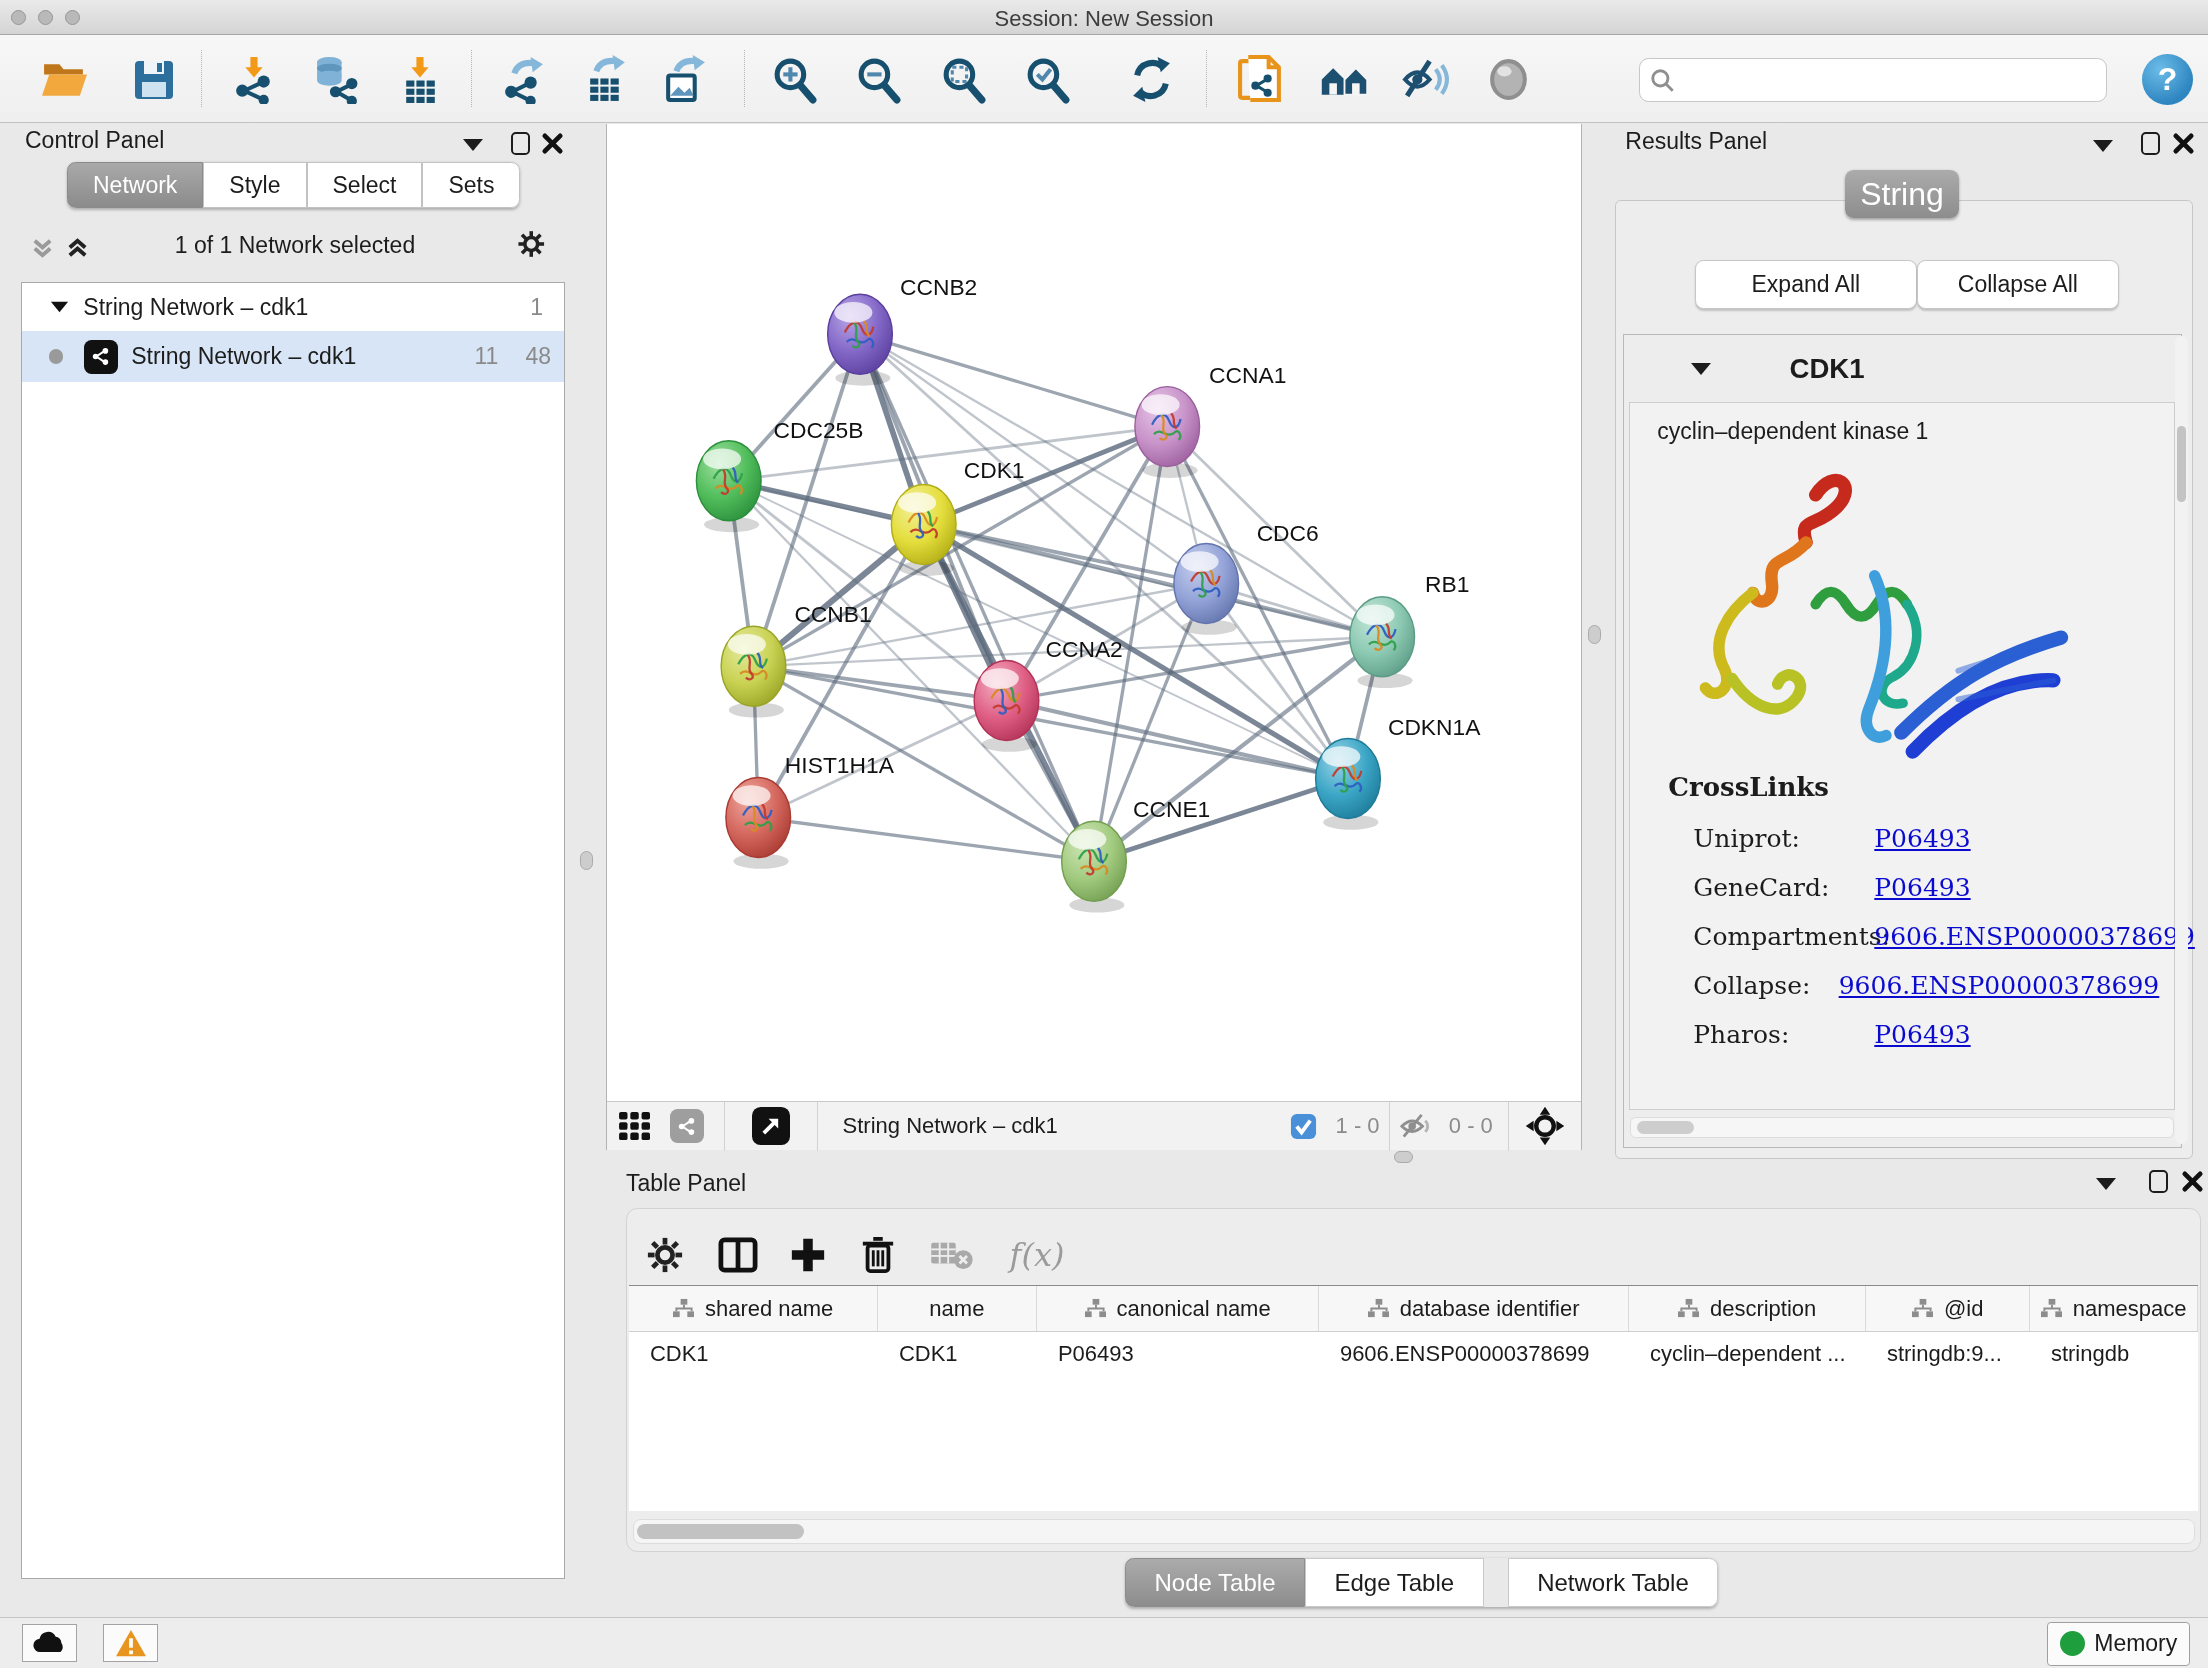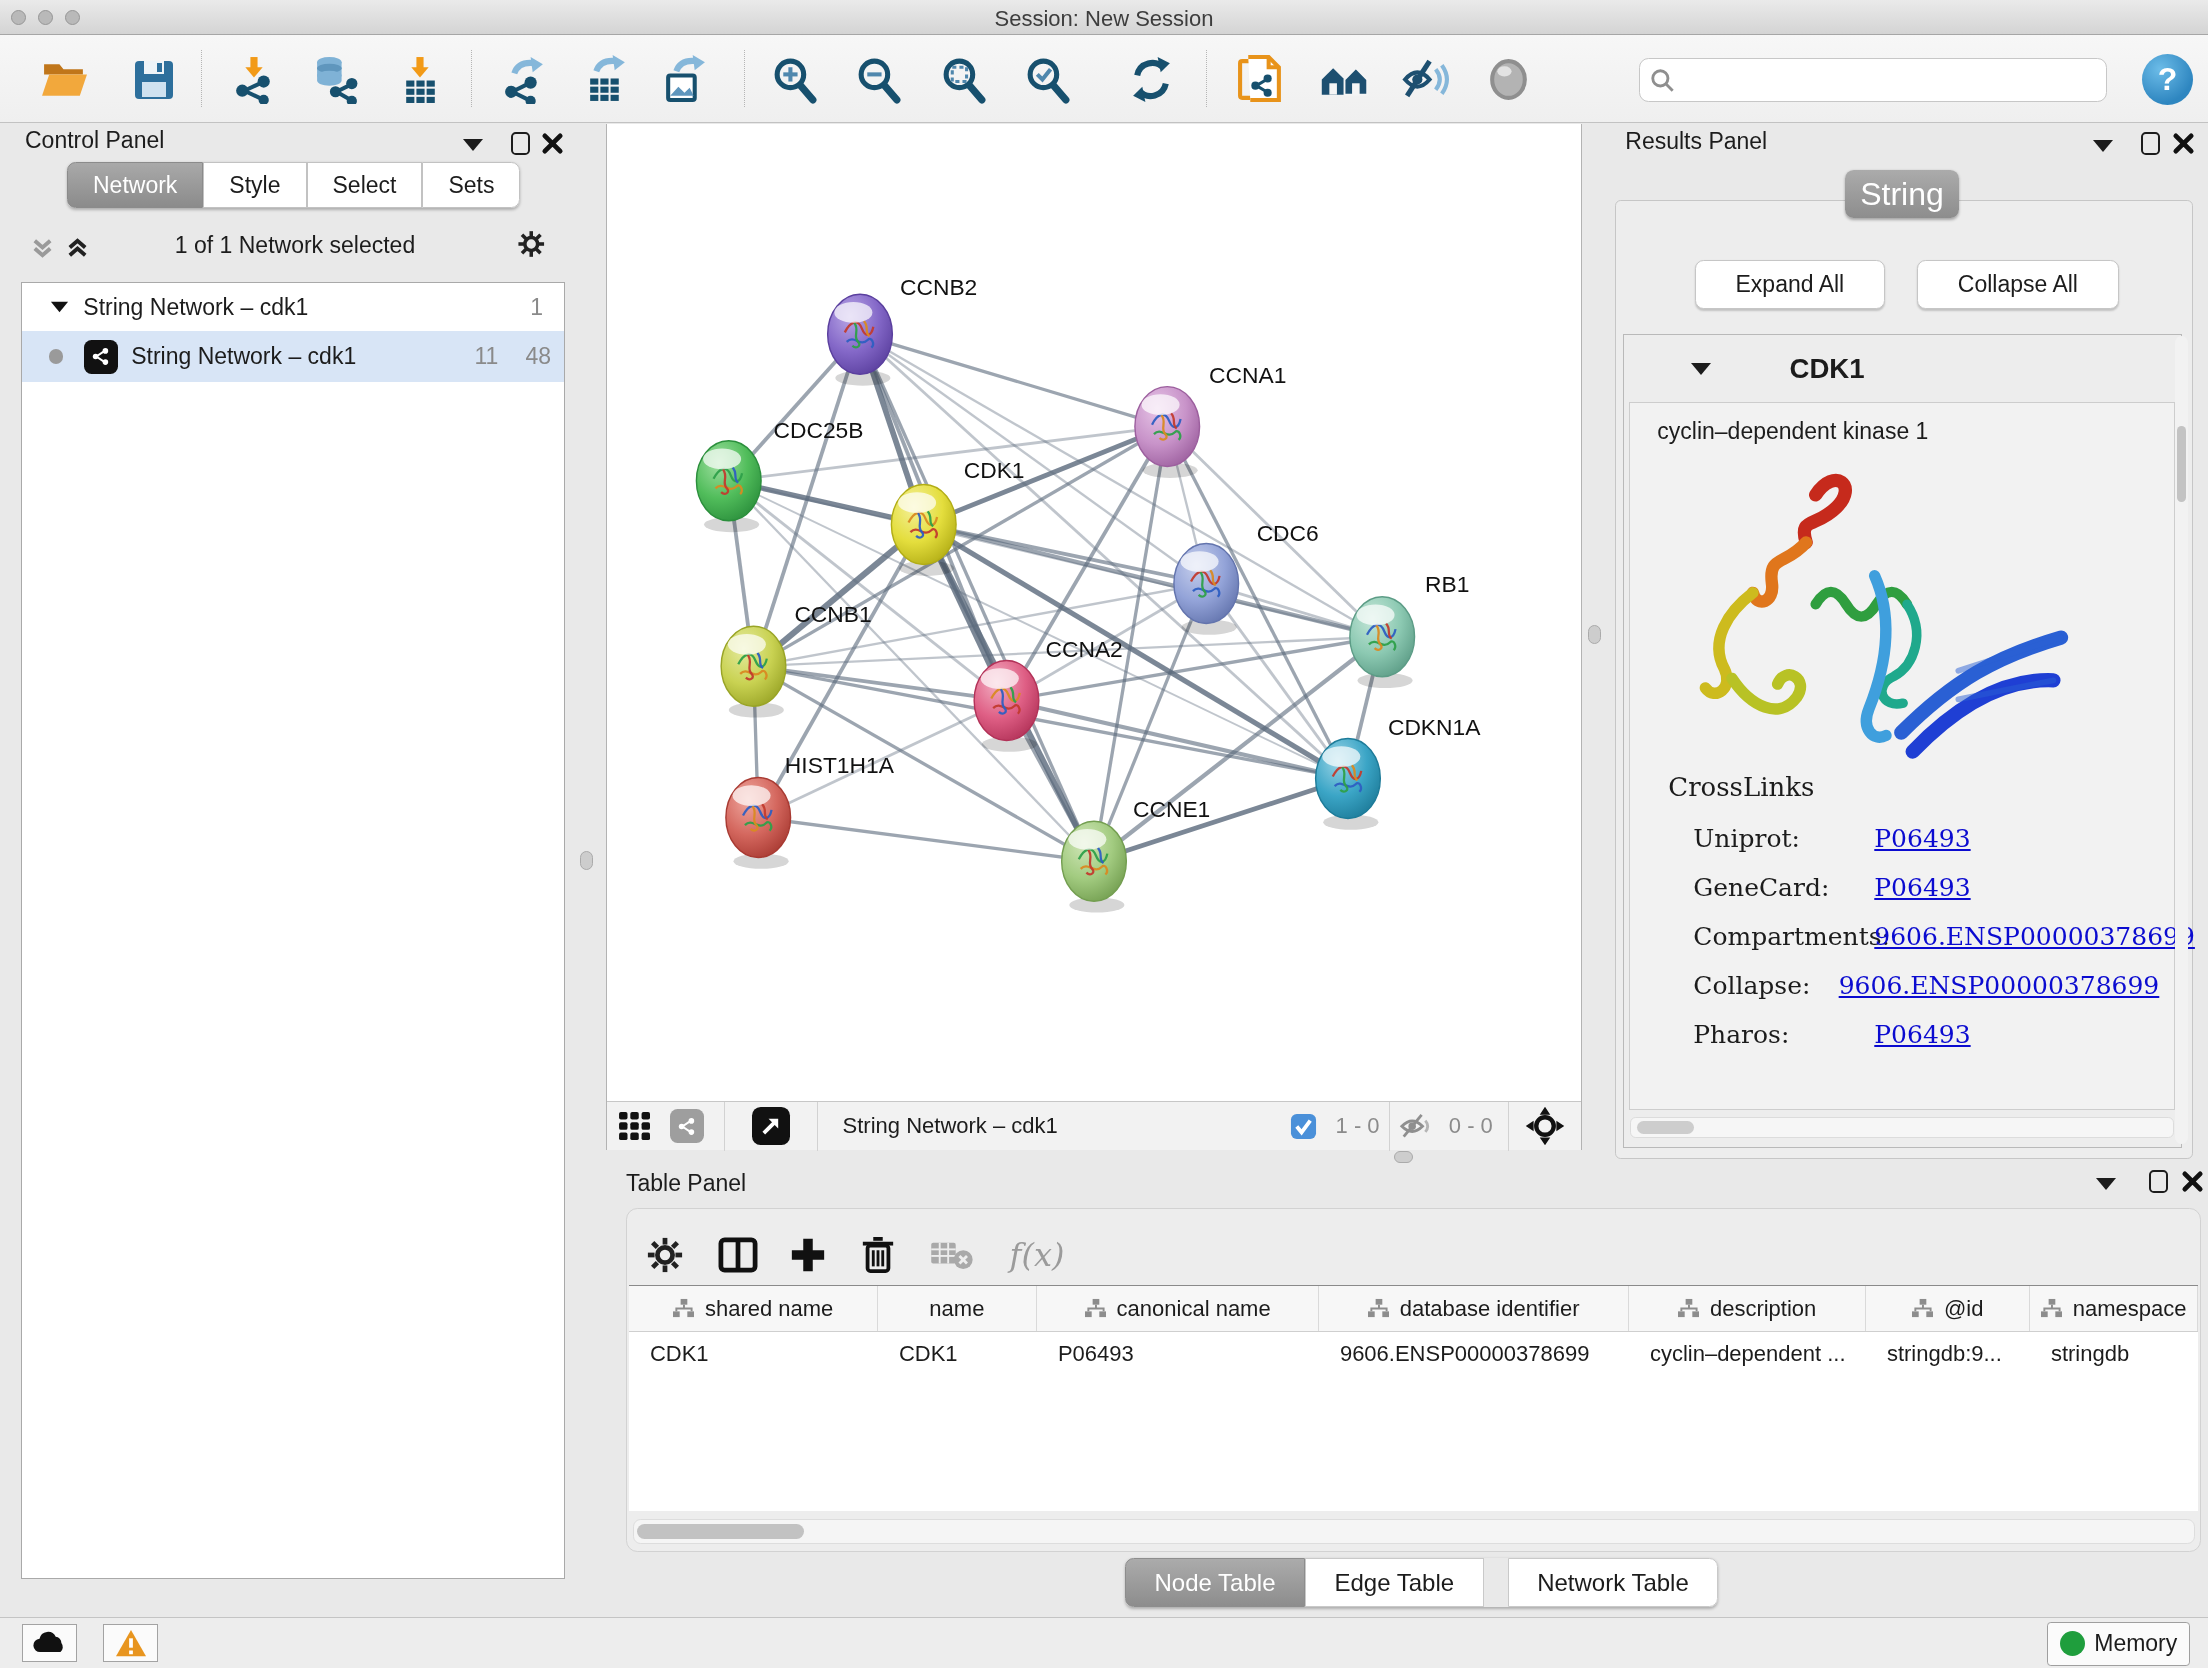--- a/index.html
+++ b/index.html
@@ -78,21 +78,21 @@
     box-shadow:0 1.9px 1.9px rgba(0,0,0,.18); }
   #rp-section { position:absolute; left:7.6px; top:133px; width:559px; height:814px;
     border:1.9px solid #b9b9b9; background:#ededed; }
   #rp-sec-head { position:absolute; left:0; top:0; width:100%; height:67px; display:flex; align-items:center; }
   #rp-gene { font-size:27.6px; font-weight:bold; margin-left:78px; }
   #rp-content { position:absolute; left:4.8px; top:67px; width:546px; height:708px;
     background:#f2f2f2; border:1px solid #cdcdcd; }
   #rp-desc { position:absolute; left:27px; top:15px; font-size:23px; }
   #rp-protein { position:absolute; left:43px; top:49px; }
   #rp-xl-title { position:absolute; left:38px; top:369px; font-family:"DejaVu Serif",serif;
-    font-weight:normal; font-size:26px; }
+    font-weight:bold; font-size:26px; }
   #rp-xl-rows { position:absolute; left:63px; top:411px; width:466px; }
   .xl-row { display:flex; height:49px; align-items:center; font-family:"DejaVu Serif",serif; font-size:25px; }
   .xl-label { width:181px; }
   .xl-value { color:#0b0bd0; text-decoration:underline; }
   #rp-hscroll { position:absolute; left:5.7px; top:782px; width:544px; height:21px; background:#f6f6f6;
     border:1px solid #dcdcdc; border-radius:5.7px; }
   #rp-hthumb { position:absolute; left:5.7px; top:2.9px; width:57px; height:13.3px; background:#cdcdcd; border-radius:6.7px; }
   #rp-vscroll { position:absolute; right:3.8px; top:135px; width:13.3px; height:808px; background:#f2f2f2; border-radius:6.7px; }
   #rp-vthumb { position:absolute; left:1.9px; top:90px; width:9.5px; height:76px; background:#c3c3c3; border-radius:4.8px; }
 
@@ -707,21 +707,21 @@
     <div class="panel-h-ic" style="left:524px;top:5.7px">
         <div class="float-ic"></div>
       </div>
     <div class="panel-h-ic" style="left:557px;top:5.7px">
       <svg width="23" height="23" viewBox="0 0 24 24">
           <path d="M4 4 20 20 M20 4 4 20" stroke="#111" stroke-width="5" stroke-linecap="round"></path>
         </svg>
     </div>
     <div id="rp-tab">String</div>
     <div id="rp-box">
-      <div class="rp-btn" style="left:79px;width:190px">Expand All</div>
+      <div class="rp-btn" style="left:79px;width:222px">Expand All</div>
       <div class="rp-btn" style="left:301px;width:202px">Collapse All</div>
       <div id="rp-section">
         <div id="rp-sec-head">
           <div class="tri-down" style="margin-left:67px"></div>
           <span id="rp-gene">CDK1</span>
         </div>
         <div id="rp-content">
           <div id="rp-desc">cyclin–dependent kinase 1</div>
           <svg id="rp-protein" width="447" height="314" viewBox="0 0 470 330">
             <g fill="none" stroke-linecap="round">

